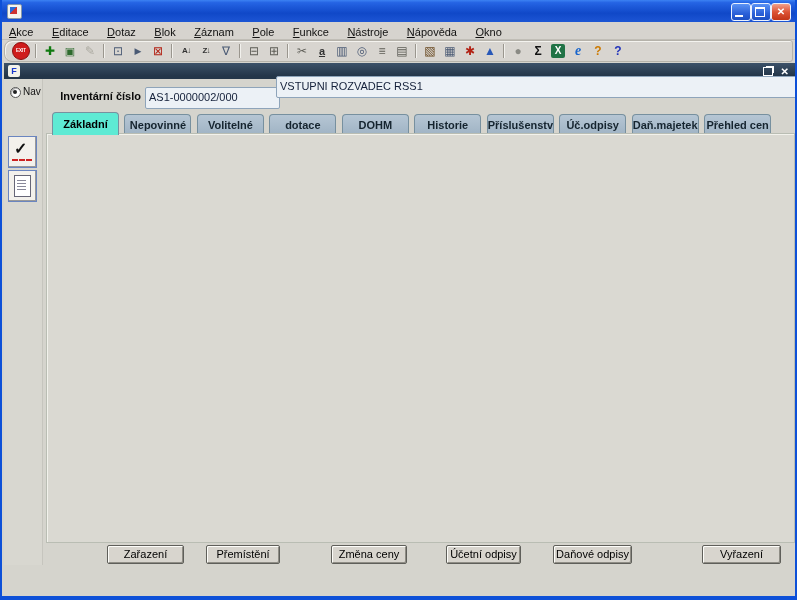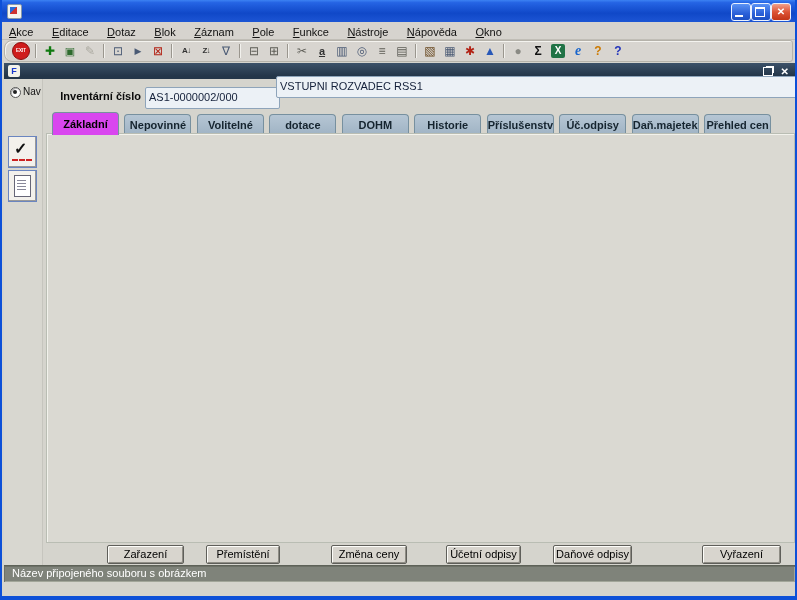--- a/index.html
+++ b/index.html
@@ -69,21 +69,21 @@
     line-height:15px;white-space:nowrap;}
   .fld{position:absolute;height:15px;background:#ecf1f6;border:1px solid #8ea4ba;border-radius:2px;
     font-size:11px;color:#14203a;padding:2px 3px;line-height:15px;white-space:nowrap;overflow:hidden;}
   .fld.num{text-align:right}.fld.ctr{text-align:center}
   .fld.mut{color:#92a5ba}
   .fld.obr{background:#fff;border:2px solid #cc2222;height:14px;}
   .tabs{position:absolute;left:50px;top:112px;height:21px;}
   .tab{display:inline-block;width:65px;height:20px;margin-right:1px;background:linear-gradient(180deg,#b6c6d4,#9fb3c4);
     border:1px solid #77909f;border-bottom:none;border-radius:4px 4px 0 0;color:#15242f;font-size:11px;
     font-weight:bold;text-align:center;line-height:20px;vertical-align:bottom;overflow:hidden;}
-  .tab.active{background:#d946ef;color:#000;height:22px;position:relative;z-index:3;line-height:22px;}
+  .tab.active{background:#5eead4;color:#000;height:22px;position:relative;z-index:3;line-height:22px;}
   .panel{position:absolute;left:44px;top:133px;width:747px;height:408px;background:#dad9d2;
     border:1px solid #b9bdb3;box-shadow:inset 1px 1px 0 #f2f2ec;z-index:1;}
   
   .btn{position:absolute;background:#d8d5ce;border:1px solid #5f5f5a;border-radius:2px;
     box-shadow:inset 1px 1px 0 #fdfdf9,inset -1px -1px 0 #8f8d85;font-size:11px;color:#000;
     text-align:center;cursor:default;white-space:nowrap;}
   
   .frame{position:absolute;border:1px solid #9fa8ad;border-radius:5px;}
   .legend{position:absolute;top:-8px;left:16px;background:#dad9d2;padding:0 4px;font-size:11px;font-weight:bold;color:#000;}
   .chk{position:absolute;width:11px;height:11px;background:#fff;border:1px solid #707070;
@@ -371,17 +371,14 @@
   <span class="lbl" style="left:412px;top:481px;width:80px">Odeps.doba</span>
   <div class="fld ctr" style="left:496px;top:481px;width:25px">3</div>
 
   <div class="btn" style="left:105px;top:545px;width:75px;height:17px;line-height:17px">Zařazení</div>
   <div class="btn" style="left:204px;top:545px;width:72px;height:17px;line-height:17px">Přemístění</div>
   <div class="btn" style="left:329px;top:545px;width:74px;height:17px;line-height:17px">Změna ceny</div>
   <div class="btn" style="left:444px;top:545px;width:73px;height:17px;line-height:17px">Účetní odpisy</div>
   <div class="btn" style="left:551px;top:545px;width:77px;height:17px;line-height:17px">Daňové odpisy</div>
   <div class="btn" style="left:700px;top:545px;width:77px;height:17px;line-height:17px">Vyřazení</div>
 
-  <div class="status1">
-    <span class="sttext" style="left:8px">Název připojeného souboru s obrázkem</span>
-  </div>
 
 </div>
 
 </body></html>

